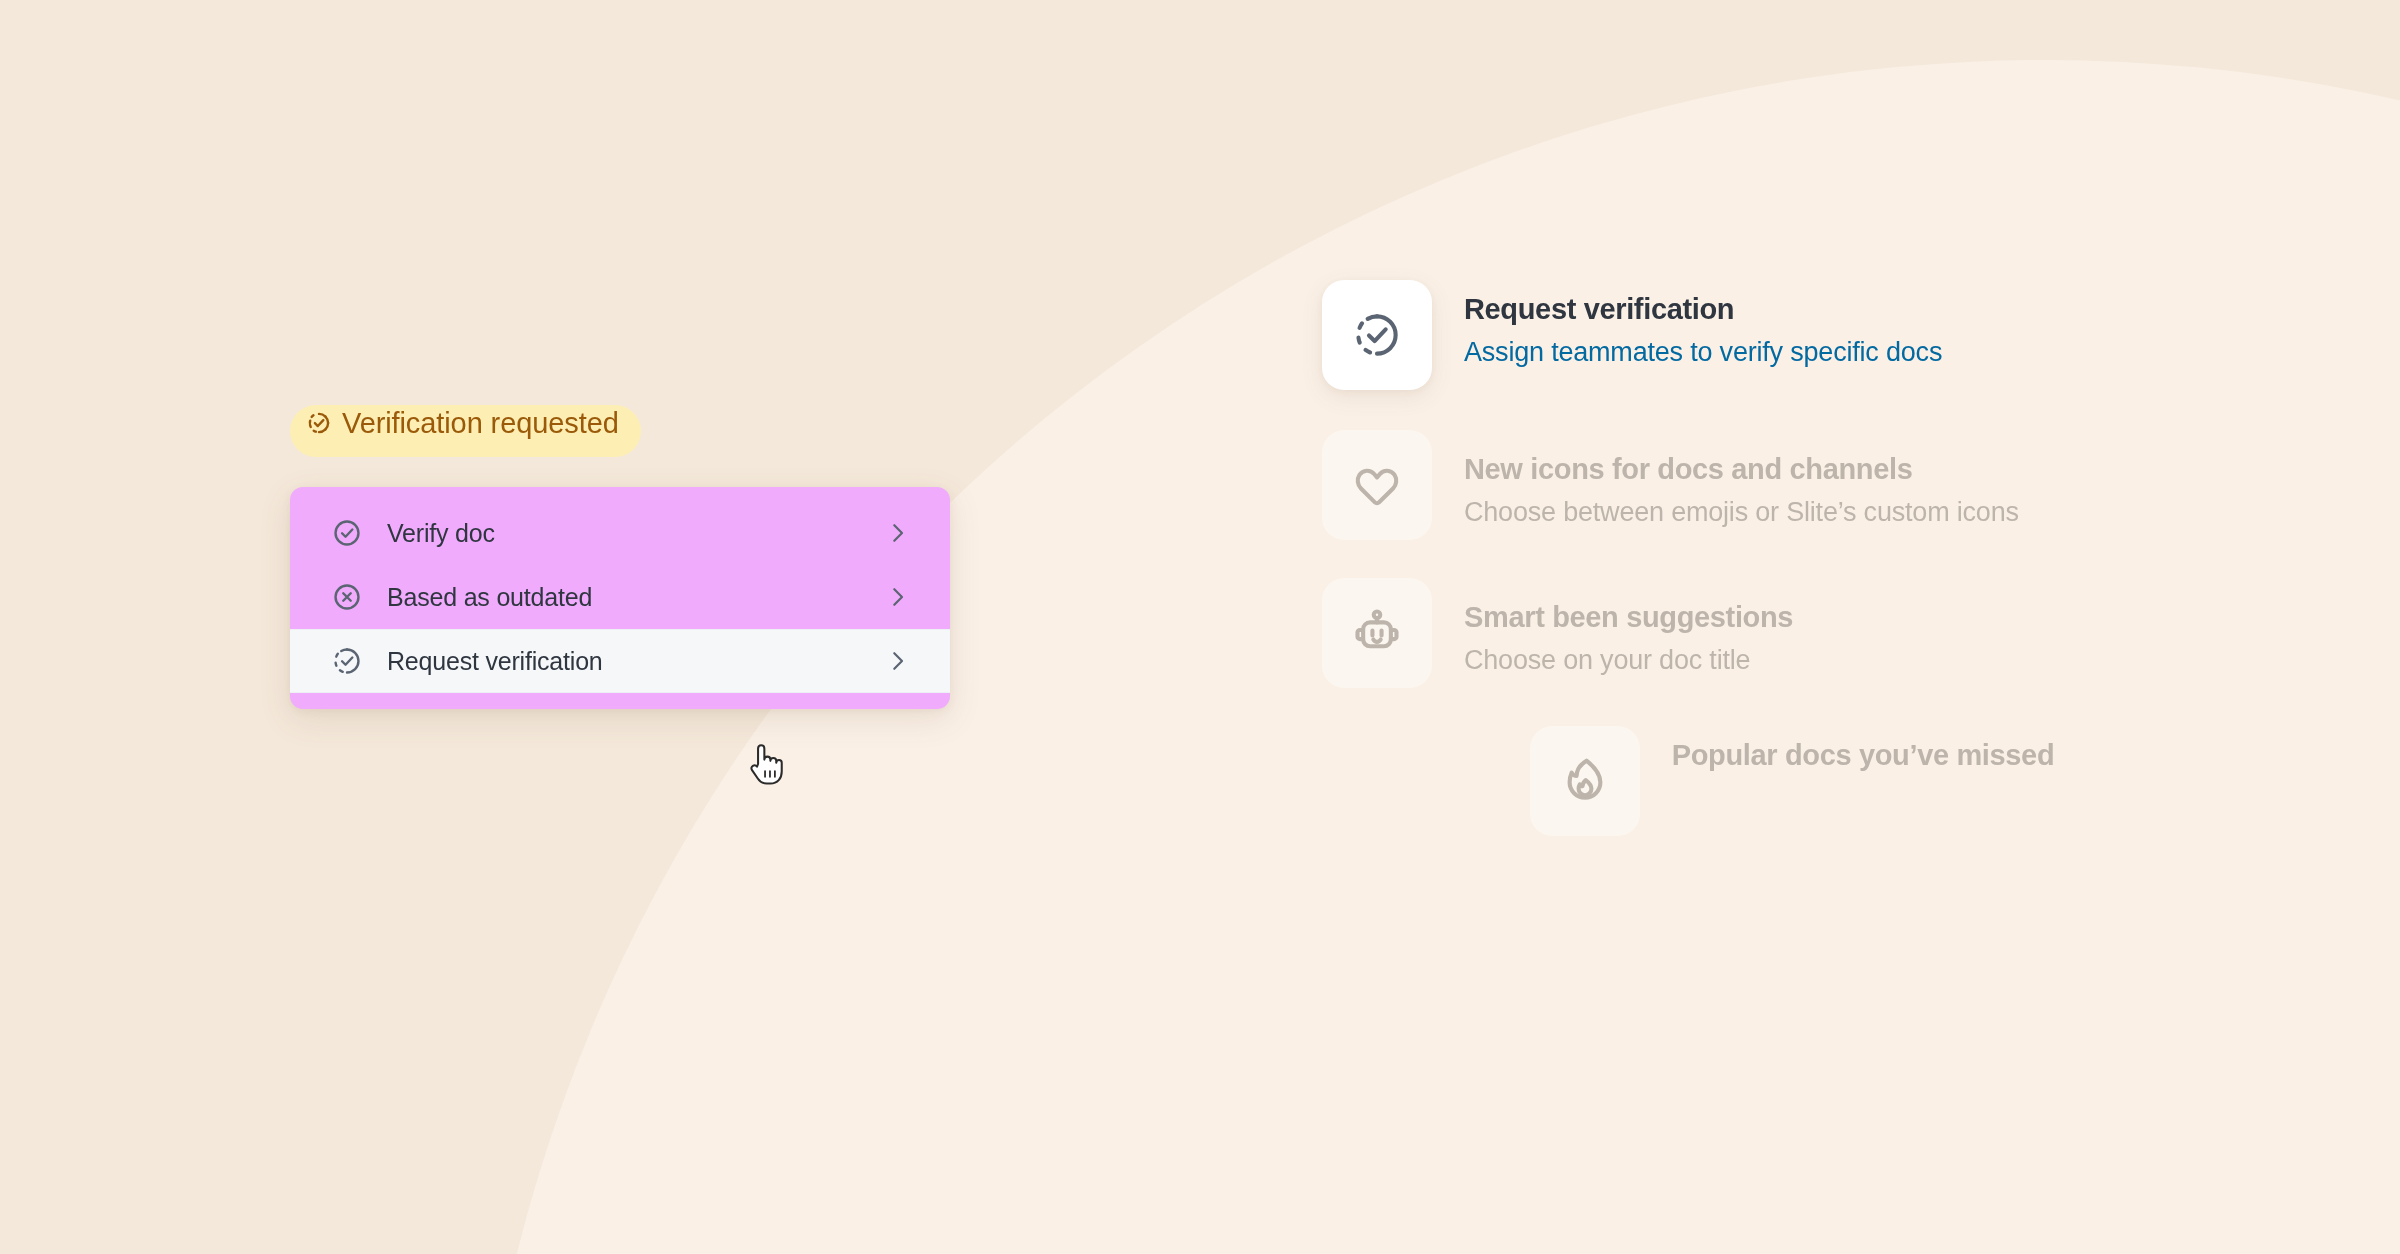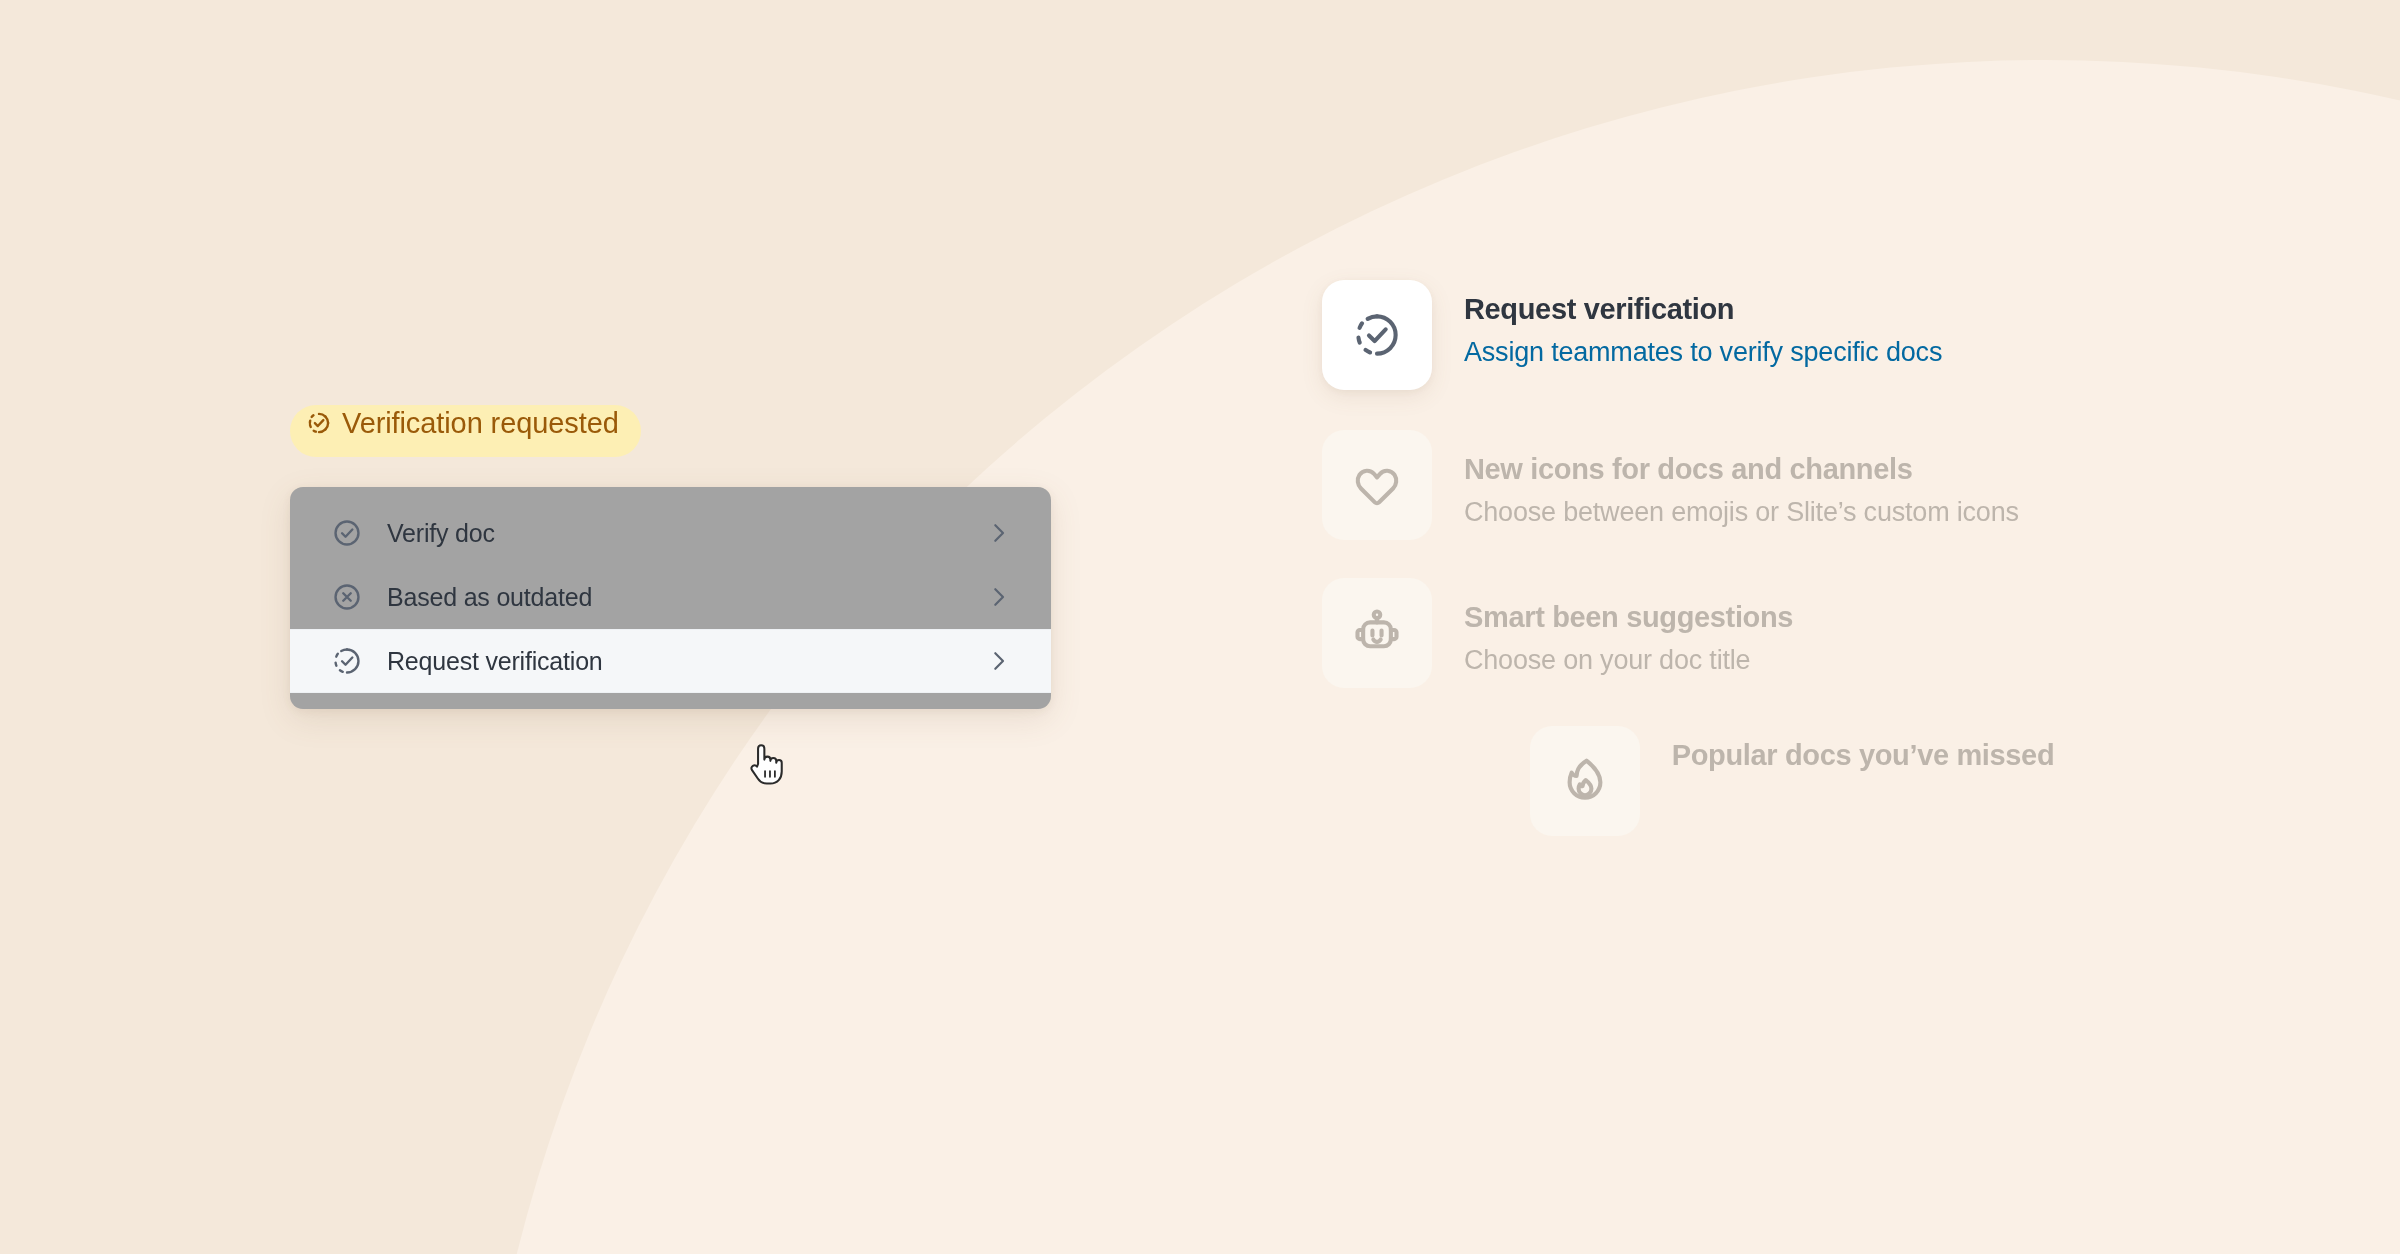--- a/index.html
+++ b/index.html
@@ -66,22 +66,22 @@
     line-height: 1;
     white-space: nowrap;
   }
   .chip-icon { display: block; width: 26px; height: 26px; flex: 0 0 26px; }
 
   
   .menu-card {
     position: absolute;
     left: 290px;
     top: 487px;
-    width: 761px;
-    background: #a3a3a3;
+    width: 660px;
+    background: #f0abfc;
     border-radius: 13px;
     box-shadow: 0 10px 32px rgba(120, 92, 60, 0.13),
                 0 2px 8px rgba(120, 92, 60, 0.07);
     padding: 14px 0 16px 0;
     z-index: 4;
   }
 
   .menu-row {
     position: relative;
     display: flex;

